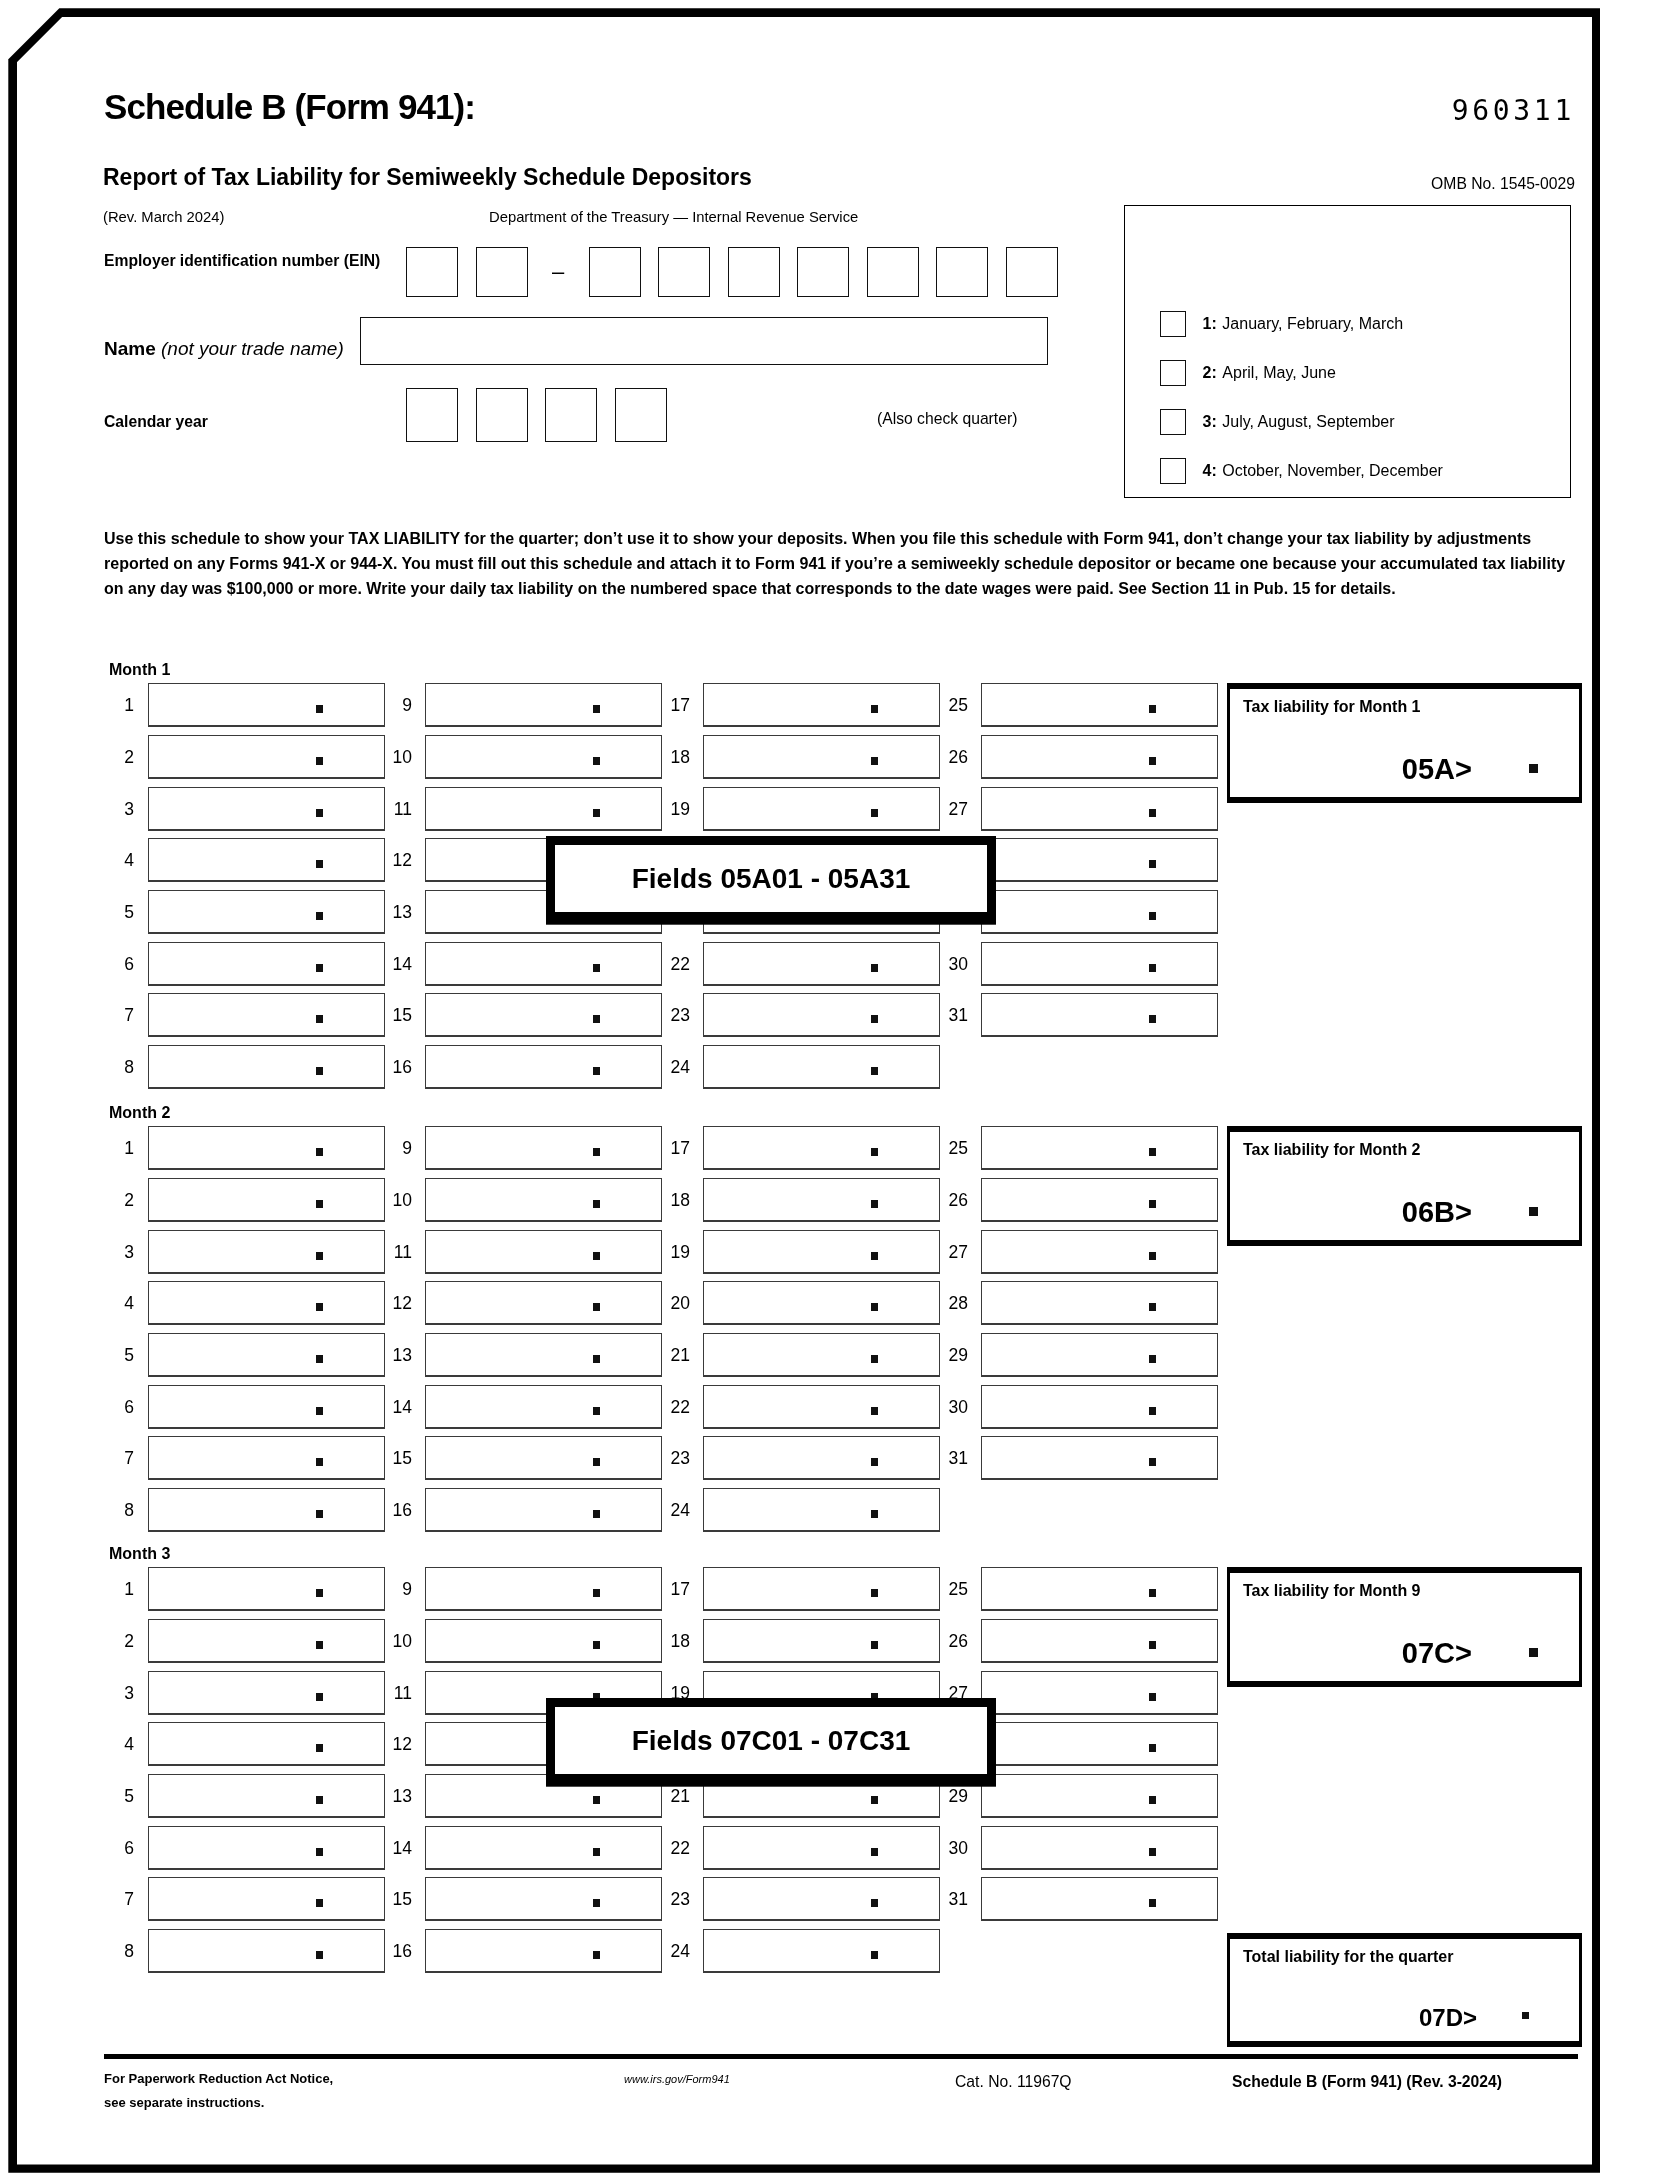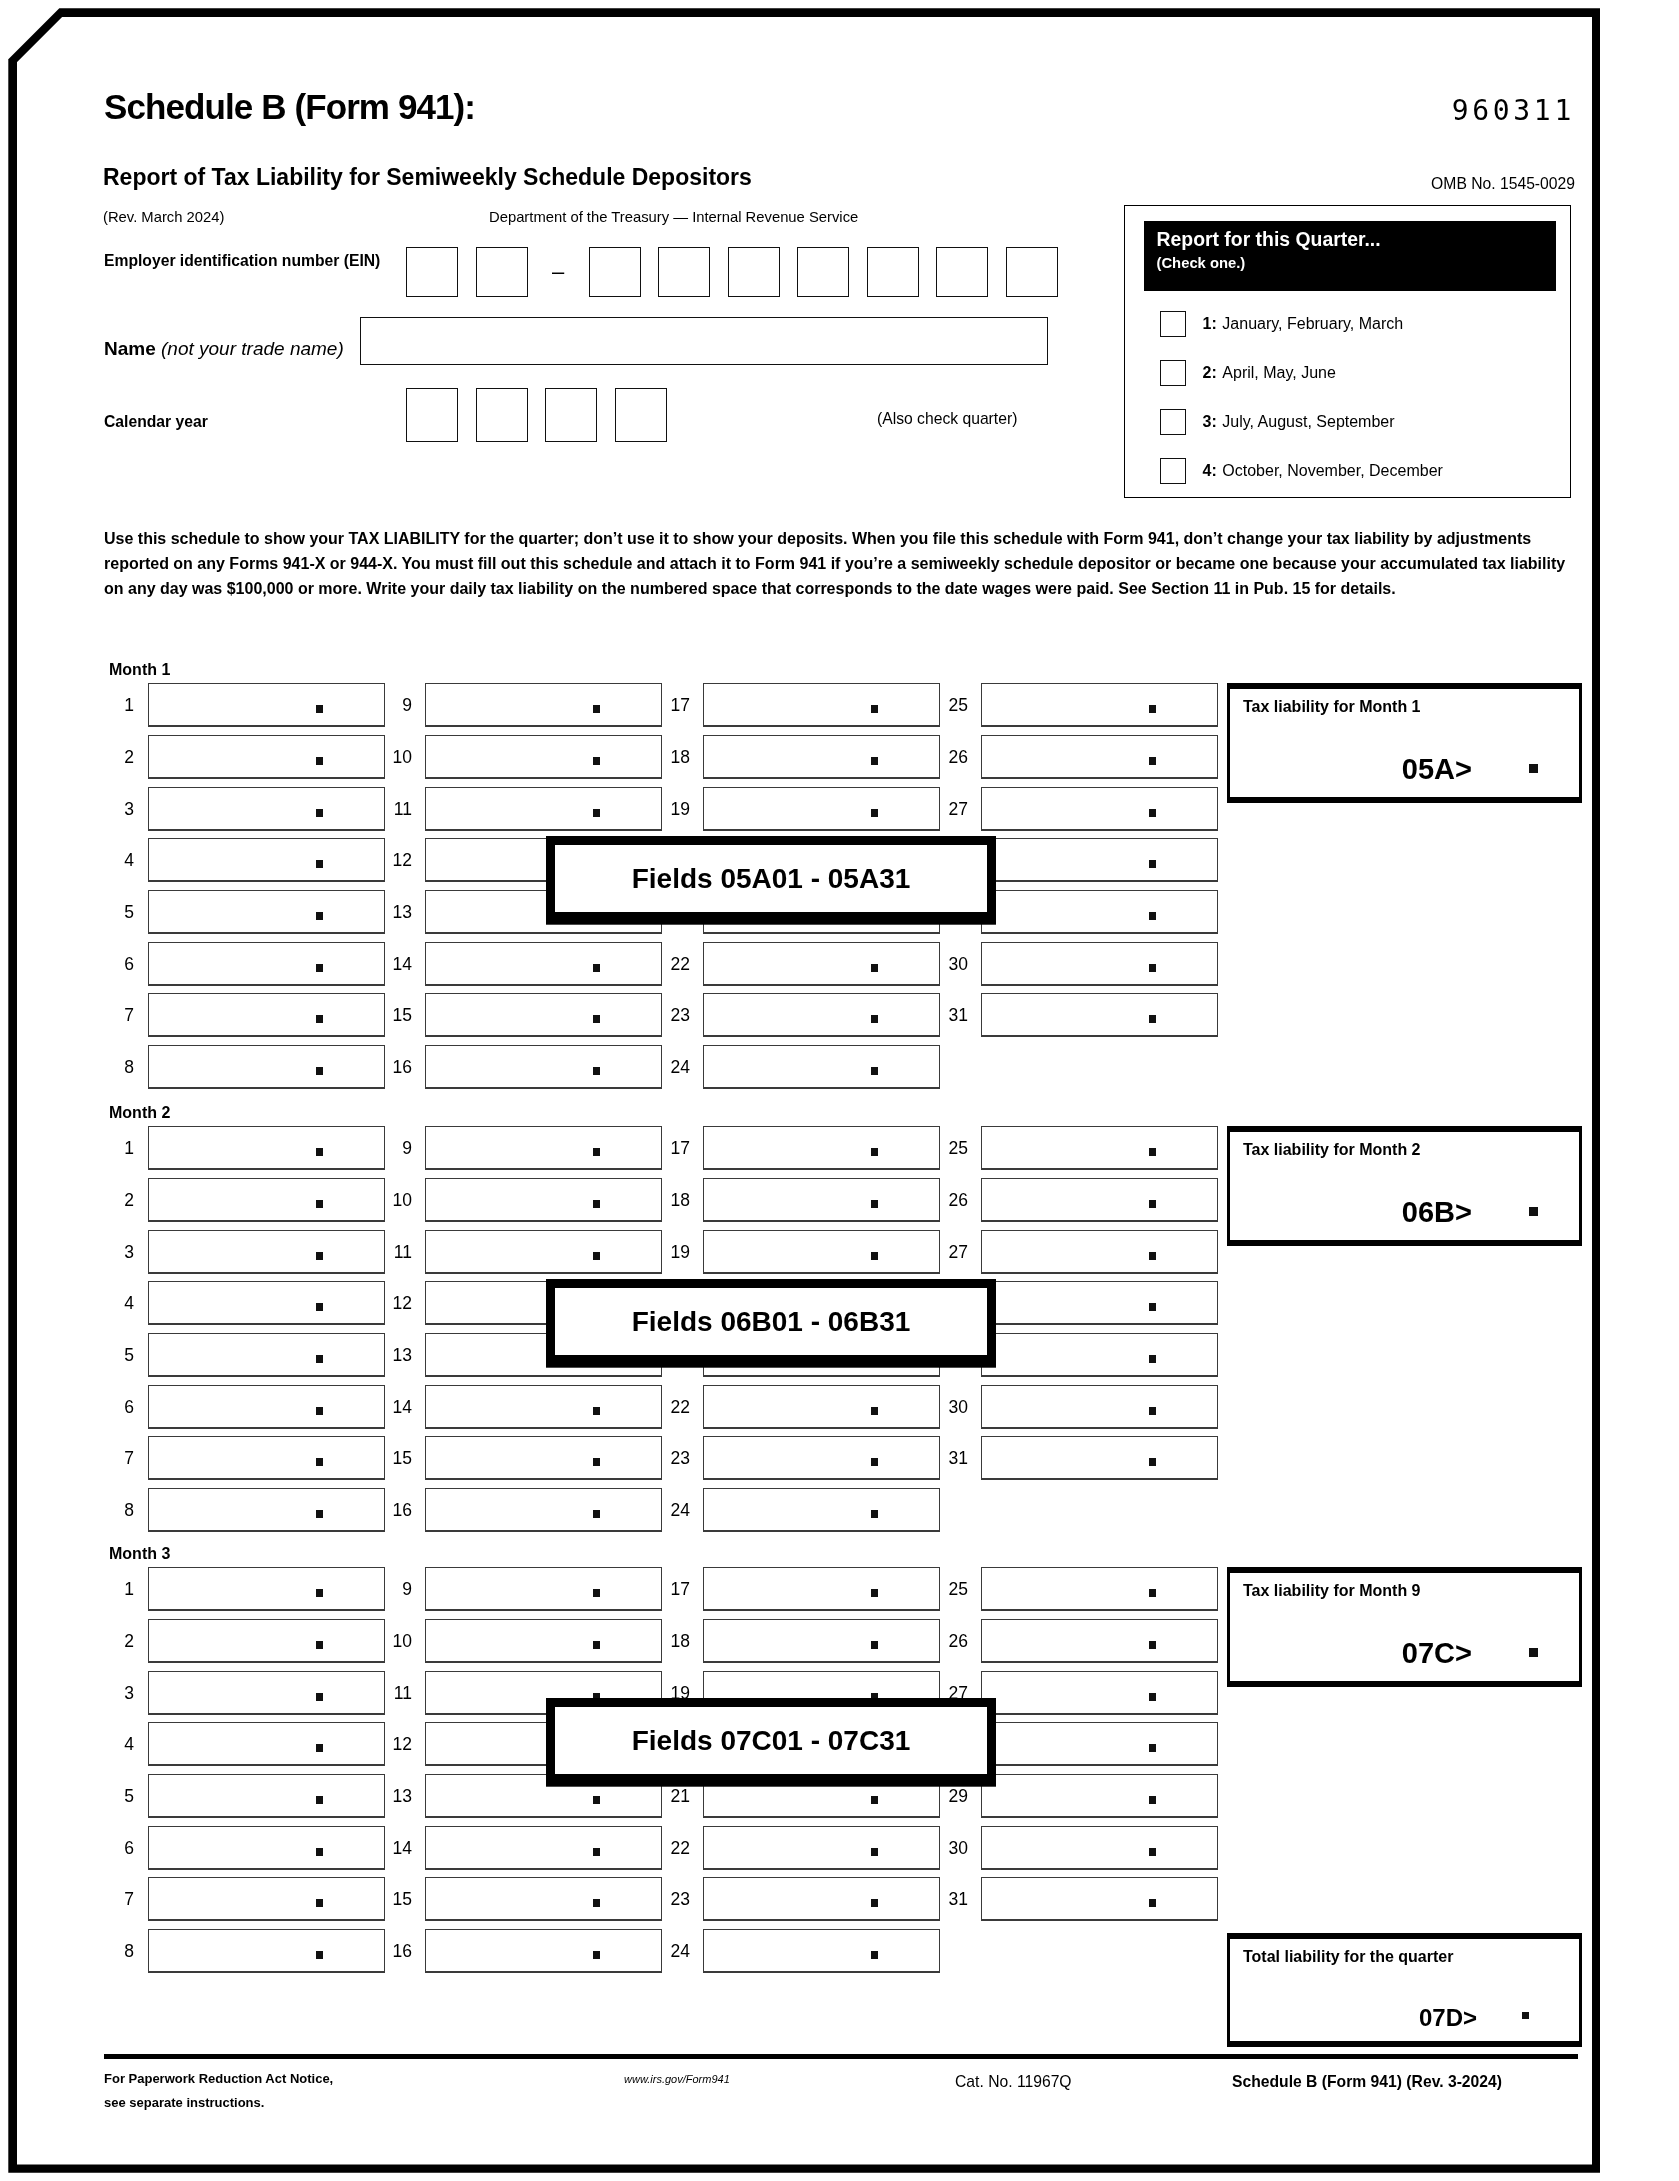--- a/index.html
+++ b/index.html
@@ -105,24 +105,20 @@
   <div class="abs field-label cal-label">Calendar year</div>
   <div class="abs boxrow" style="left:406px;top:388px;">
     <div class="sbox tallbox"></div>
     <div class="sbox tallbox"></div>
     <div class="sbox tallbox"></div>
     <div class="sbox tallbox"></div>
   </div>
   <div class="abs also-check">(Also check quarter)</div>
 
   <div class="abs q-panel">
-    <div class="q-header">
-      <span class="q-title">Report for this Quarter...</span>
-      <span class="q-sub">(Check one.)</span>
-    </div>
     <div class="q-row" style="top:105px;">
       <span class="q-check"></span>
       <span class="q-label"><b>1:</b><span>January, February, March</span></span>
     </div>
     <div class="q-row" style="top:154px;">
       <span class="q-check"></span>
       <span class="q-label"><b>2:</b><span>April, May, June</span></span>
     </div>
     <div class="q-row" style="top:203px;">
       <span class="q-check"></span>
@@ -409,23 +405,20 @@
       </div>
       <span class="daynum" style="left: 913px; top: 332px;">31</span>
       <div class="daybox" style="left: 981px; top: 332px;">
         <span class="dot"></span>
       </div>
       <div class="taxbox" style="top: 22px;">
         <span class="tax-label">Tax liability for Month 2</span>
         <span class="tax-code">06B&gt;</span>
         <span class="tax-dot"></span>
       </div>
-      <div class="overlay" style="top: 175px;">
-        <span>Fields 06B01 - 06B31</span>
-      </div>
     </div>
     <div class="month-section" style="top: 1545px;">
       <span class="month-label">Month 3</span>
       <span class="daynum" style="left: 79px; top: 22px;">1</span>
       <div class="daybox" style="left: 148px; top: 22px;">
         <span class="dot"></span>
       </div>
       <span class="daynum" style="left: 79px; top: 74px;">2</span>
       <div class="daybox" style="left: 148px; top: 74px;">
         <span class="dot"></span>

